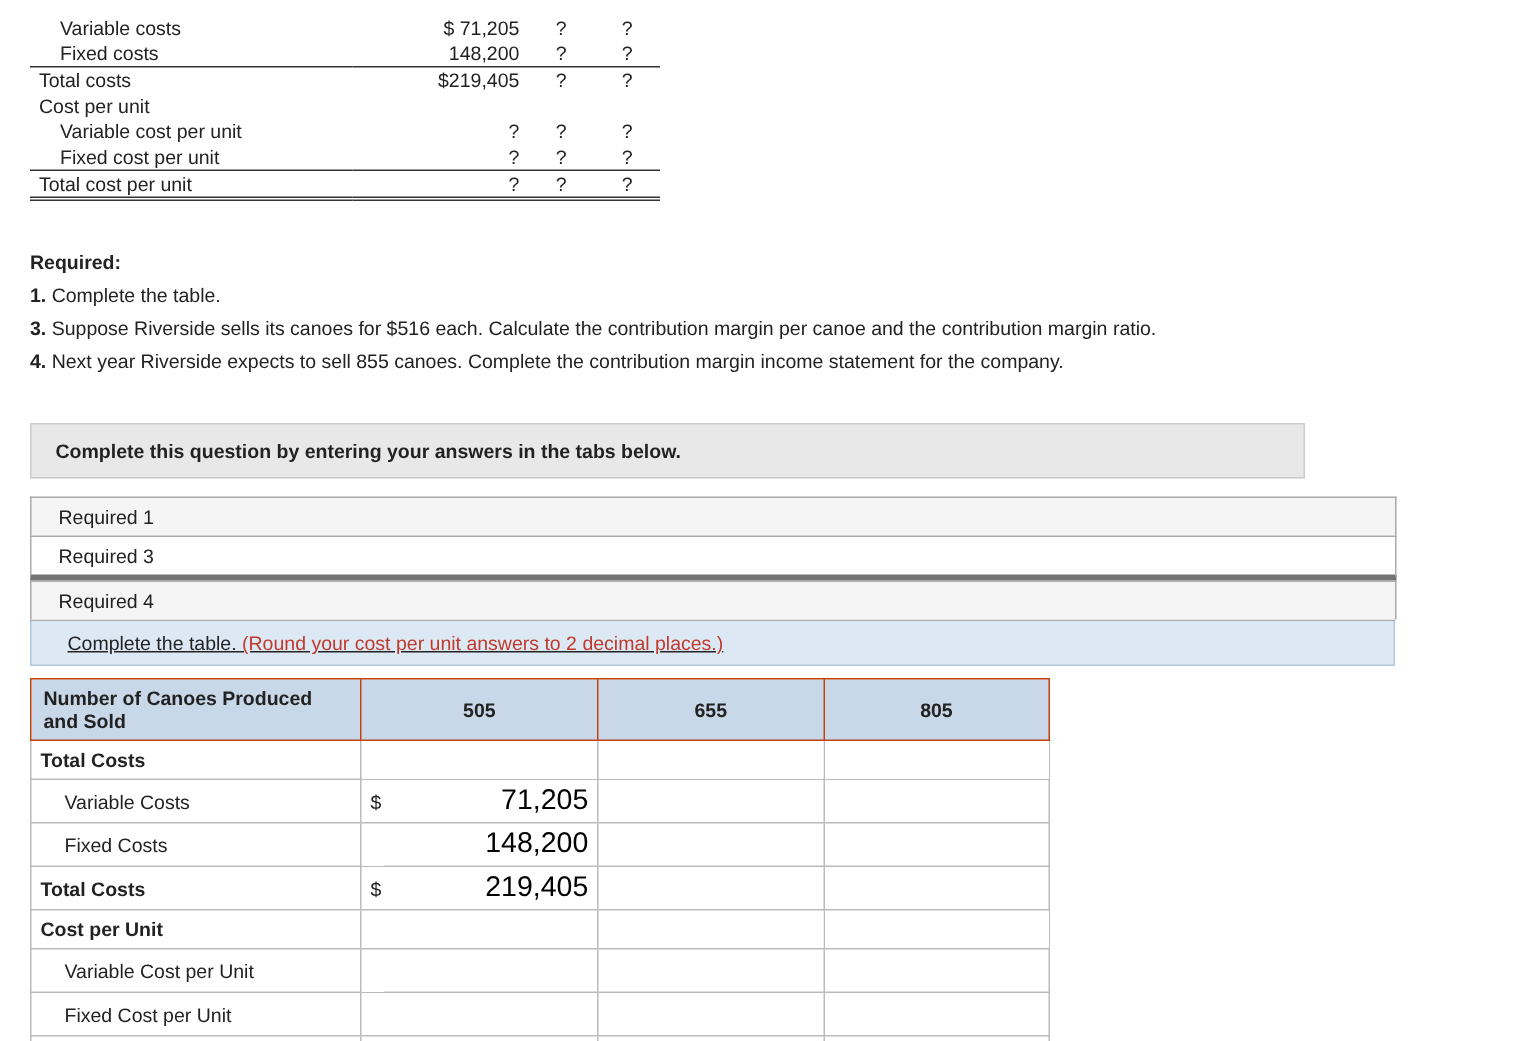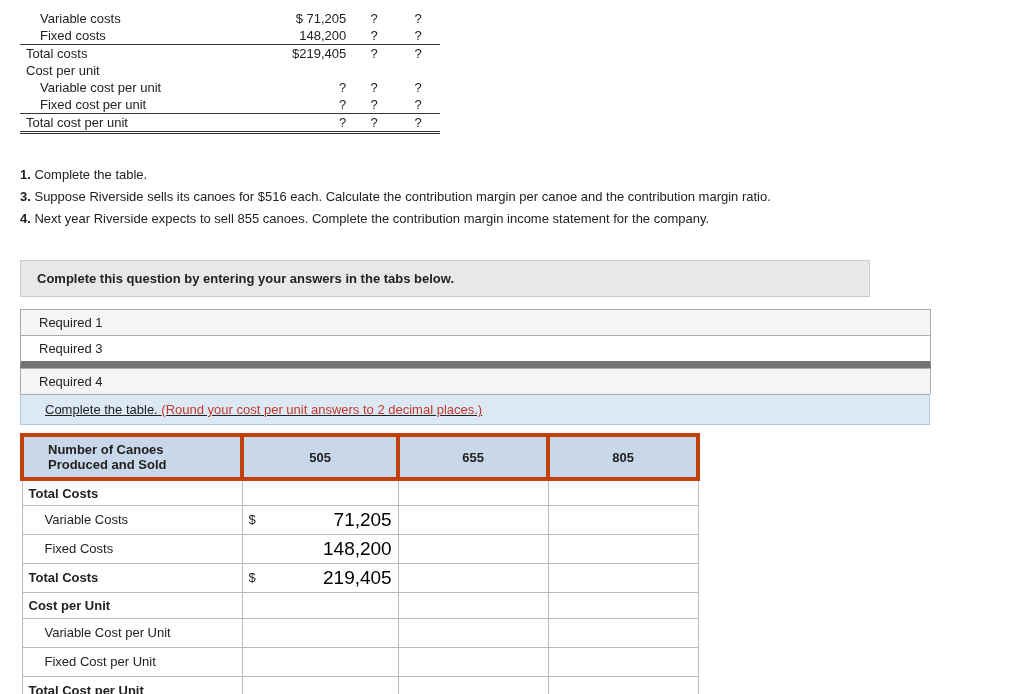--- a/index.html
+++ b/index.html
@@ -73,21 +73,21 @@
       padding: 5px 18px;
       border: 1px solid #aaa;
       border-bottom: none;
       background: #f5f5f5;
       cursor: pointer;
       font-size: 13px;
       margin-right: -1px;
     }
     .tab.active {
       background: #fff;
-      border-bottom: 7px solid #737373;
+      border-bottom: 4px solid #737373;
       z-index: 2;
       position: relative;
     }
     
     .table-instruction {
       background: #dce9f5;
       padding: 7px 24px;
       font-size: 13px;
       width: 910px;
       border: 1px solid #b0c8e0;
@@ -102,22 +102,22 @@
       width: 680px;
       margin-top: 8px;
     }
     .data-table {
       border-collapse: collapse;
       width: 680px;
       font-size: 13px;
     }
     .data-table th {
       background: #c8d8e8;
-      border: 4px solid #c2410c;
-      padding: 5px 24px;
+      border: 1px solid #c2410c;
+      padding: 5px 8px;
       text-align: center;
       font-weight: bold;
     }
     .data-table th.label-col {
       text-align: left;
       width: 220px;
     }
     .data-table td {
       border: 1px solid #bbb;
       padding: 3px 6px;
@@ -241,20 +241,21 @@
         <td class="val-col">?</td>
         <td class="q-col">?</td>
         <td class="q-col">?</td>
       </tr>
     </tbody>
   </table>
 
   <div class="section-divider"></div>
 
   <div class="required-section">
+    <div><strong>Required:</strong></div>
     <div><strong>1.</strong> Complete the table.</div>
     <div><strong>3.</strong> Suppose Riverside sells its canoes for $516 each. Calculate the contribution margin per canoe and the contribution margin ratio.</div>
     <div><strong>4.</strong> Next year Riverside expects to sell 855 canoes. Complete the contribution margin income statement for the company.</div>
   </div>
 
   <div class="section-divider"></div>
 
   <div class="instruction-bar">
     <span>Complete this question by entering your answers in the tabs below.</span>
   </div>

